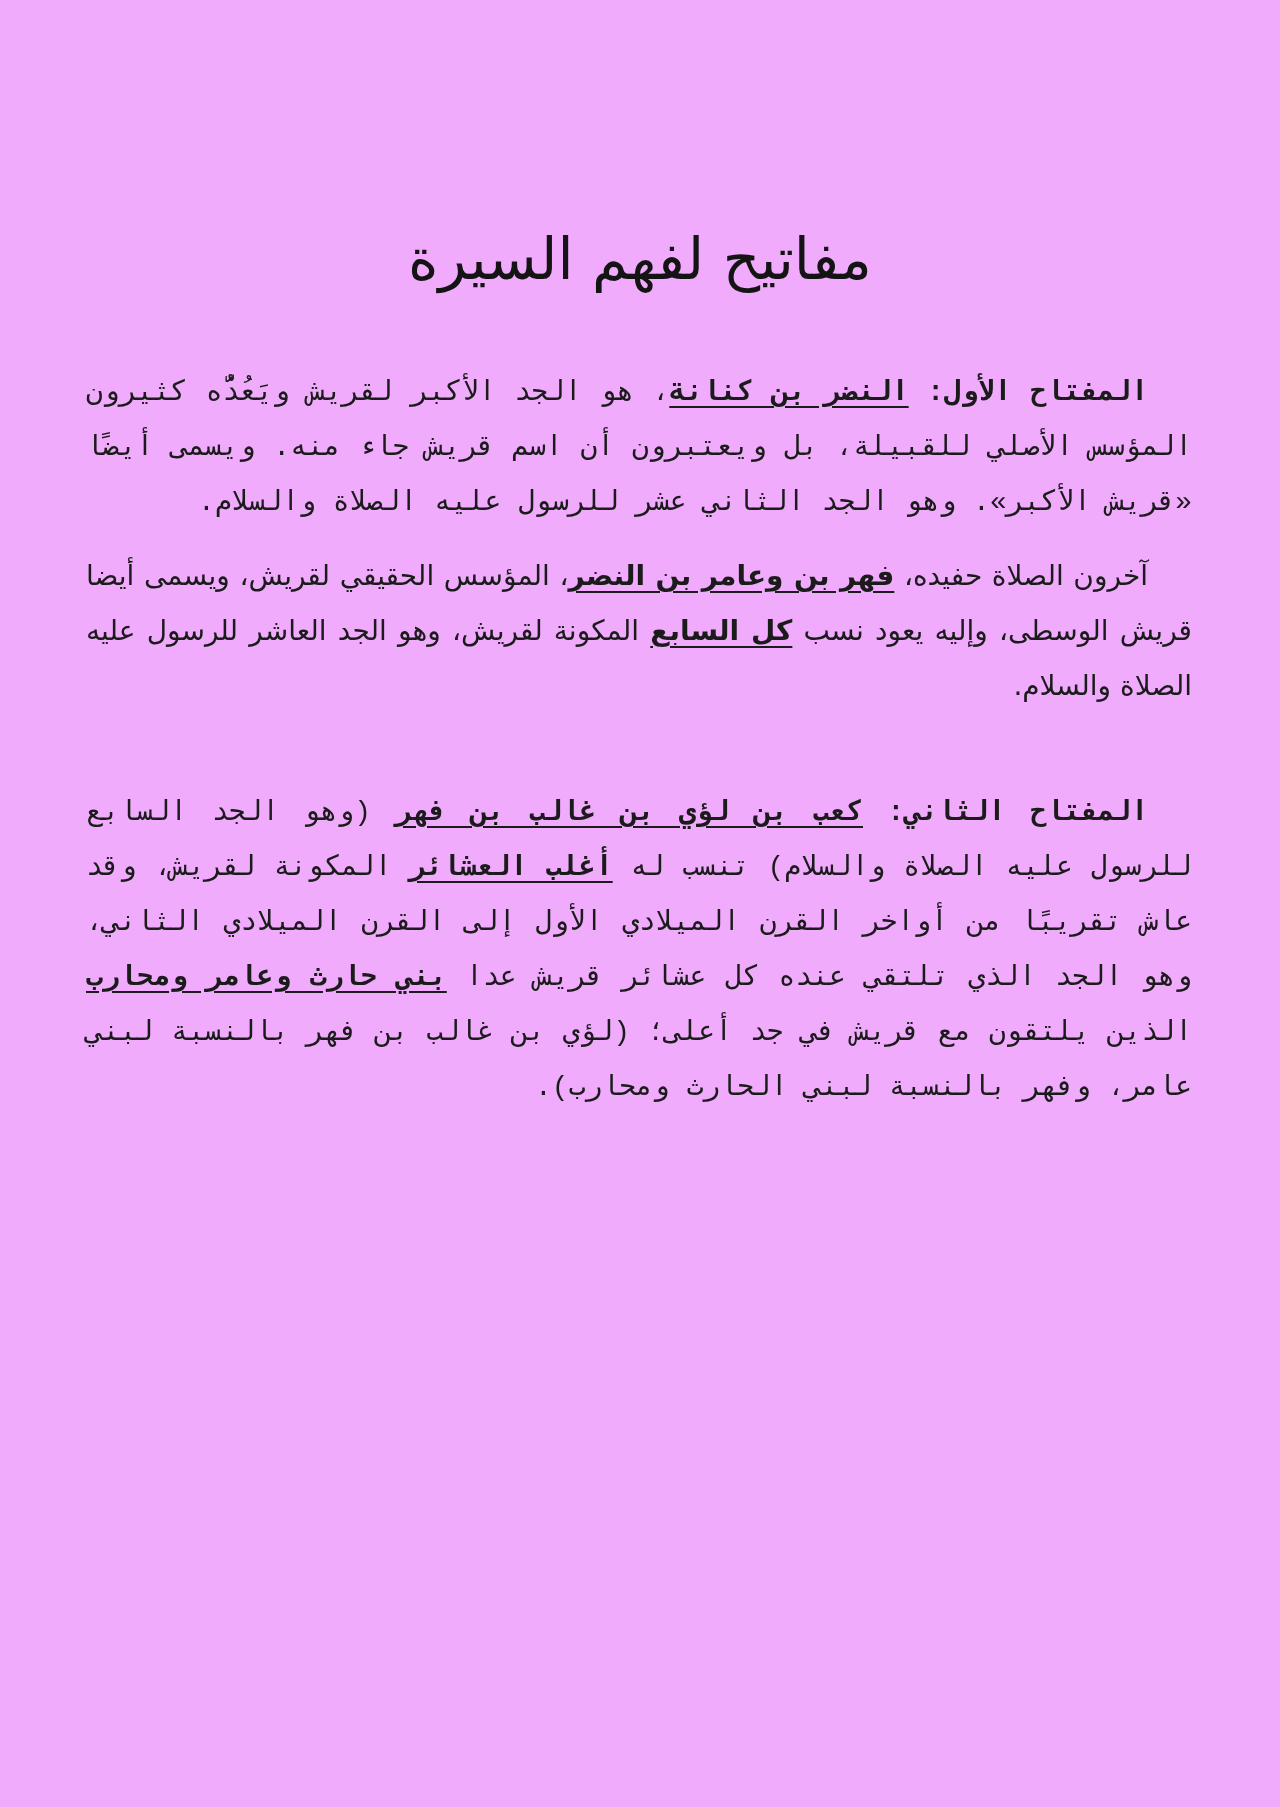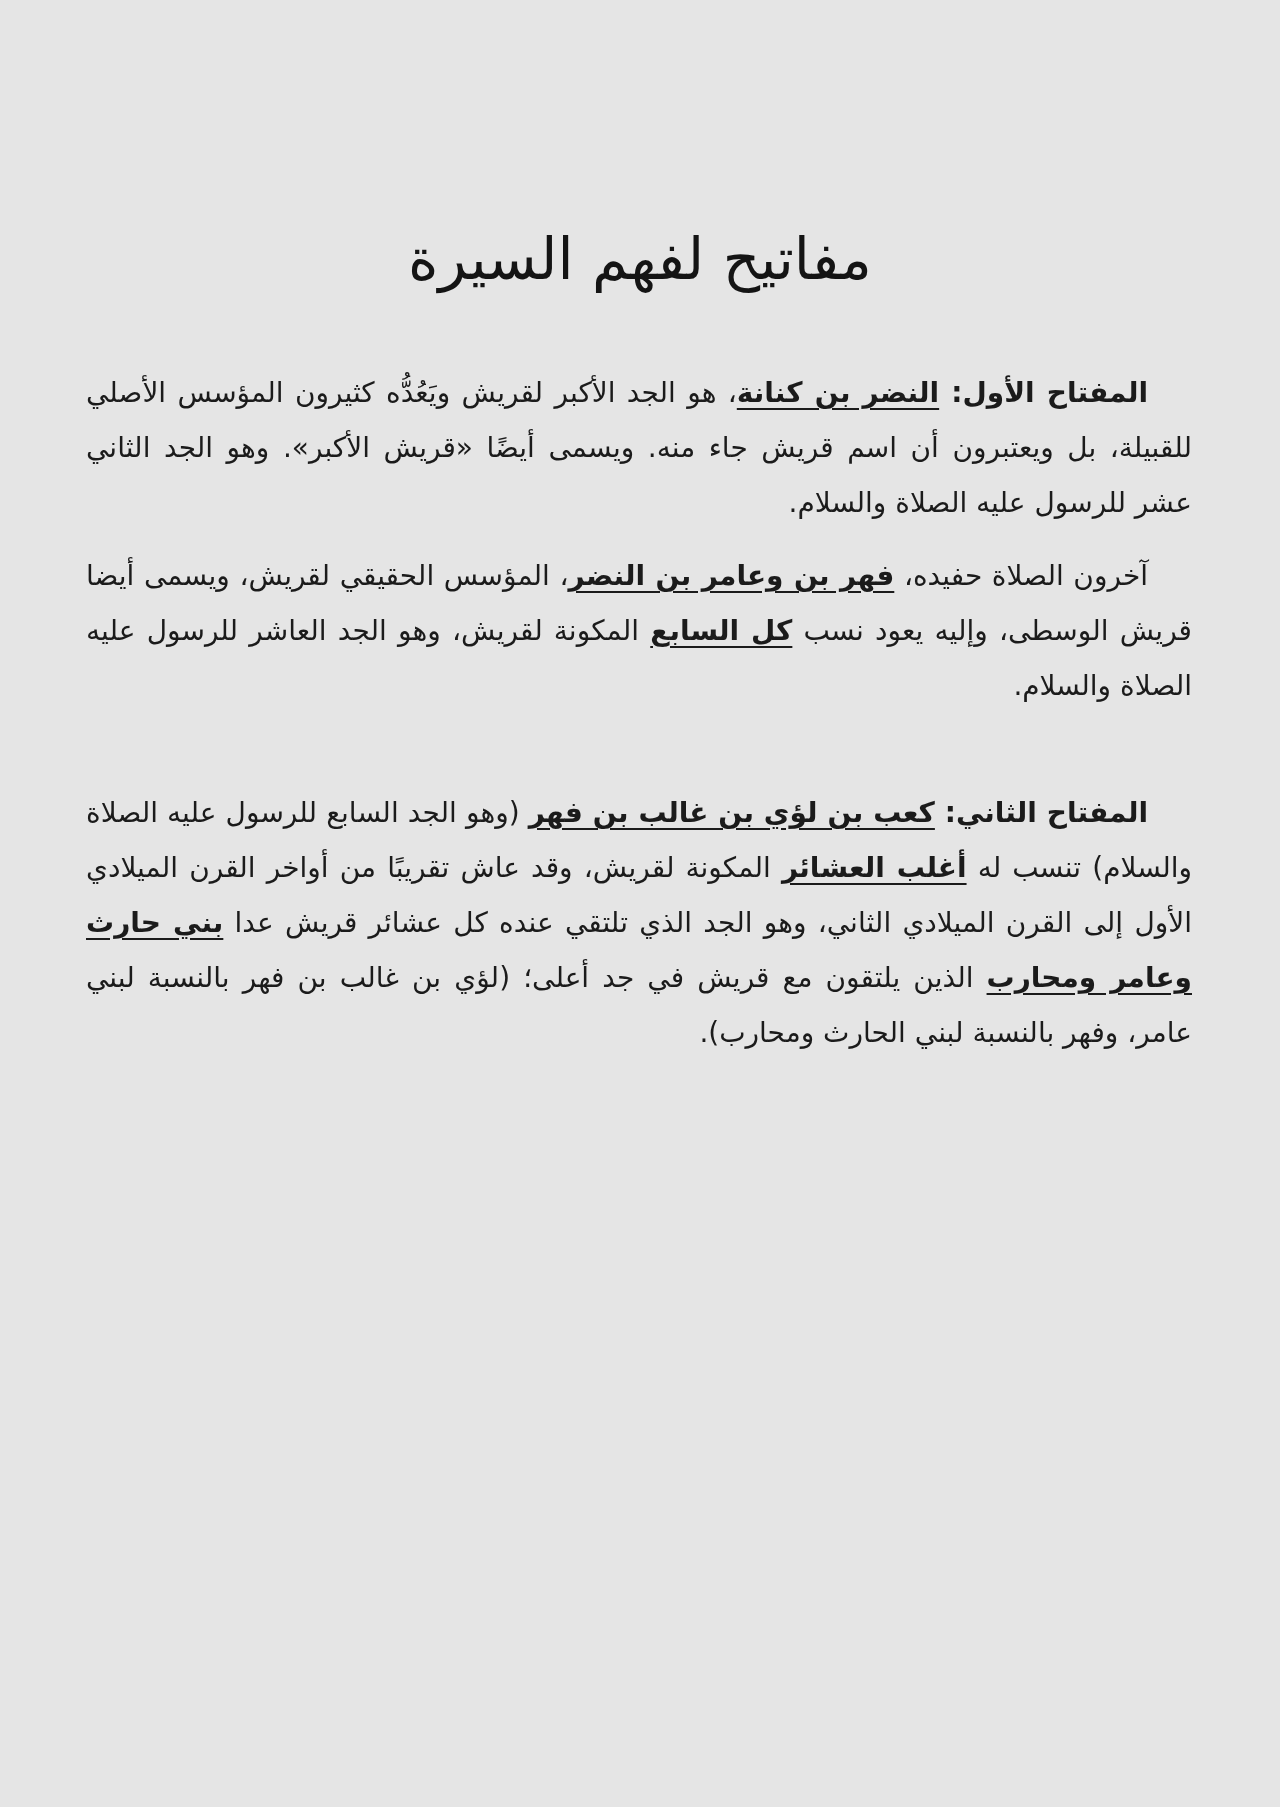--- a/index.html
+++ b/index.html
@@ -4,21 +4,21 @@
 <style>
   html, body {
     margin: 0;
     padding: 0;
     background: #ffffff;
   }
   .page {
     position: relative;
     width: 1280px;
     height: 1807px;
-    background: #e5e5e5;
+    background: #f0abfc;
     color: #1b1b1b;
     direction: rtl;
     overflow: hidden;
     font-family: "DejaVu Sans", sans-serif;
   }
   .title {
     margin: 0;
     padding-top: 225px;
     text-align: center;
     font-size: 58px;
@@ -38,20 +38,21 @@
   }
   .body-text p {
     margin: 18px 0 0 0;
     text-indent: 44px;
   }
   .body-text p:first-child {
     margin-top: 0;
   }
   .body-text p.section-gap {
     margin-top: 72px;
+    font-family: Liberation Mono, monospace;
   }
   .seg-b { font-weight: bold; }
   .seg-u { text-decoration: underline; text-underline-offset: 6px; }
 </style>
 </head>
 <body>
 
 <div class="page">
   <h1 class="title">مفاتيح لفهم السيرة</h1>
 

